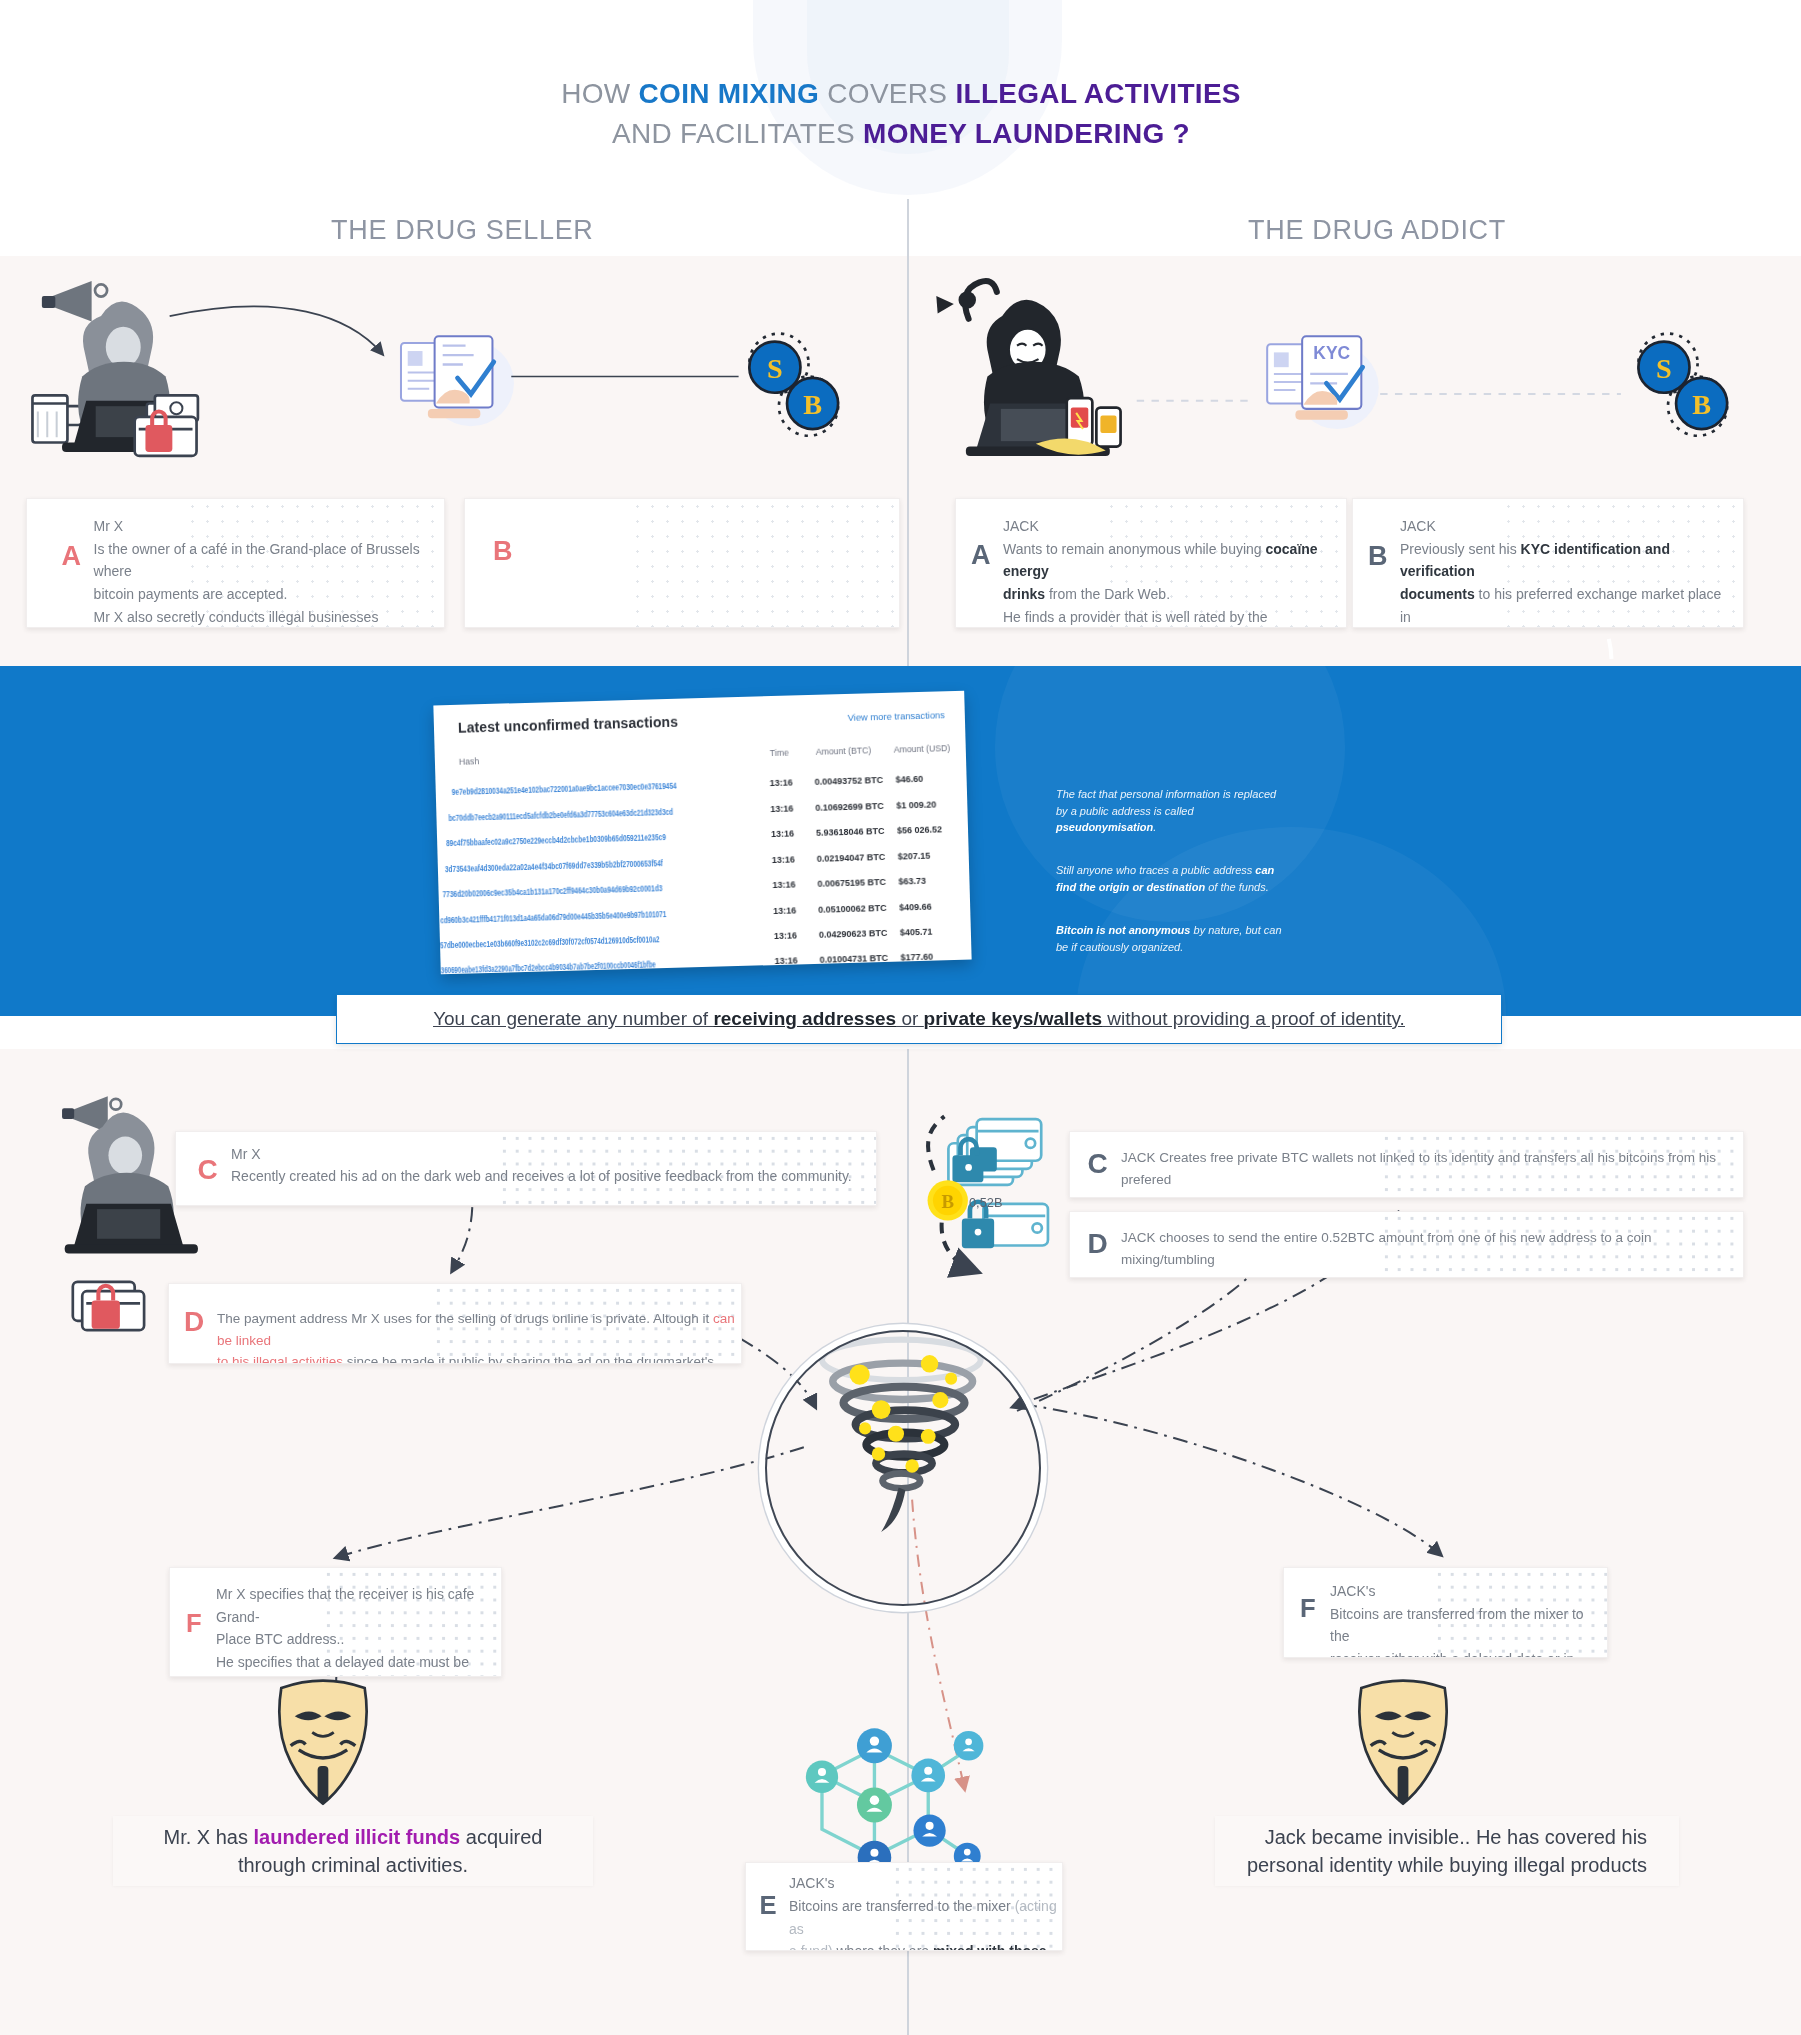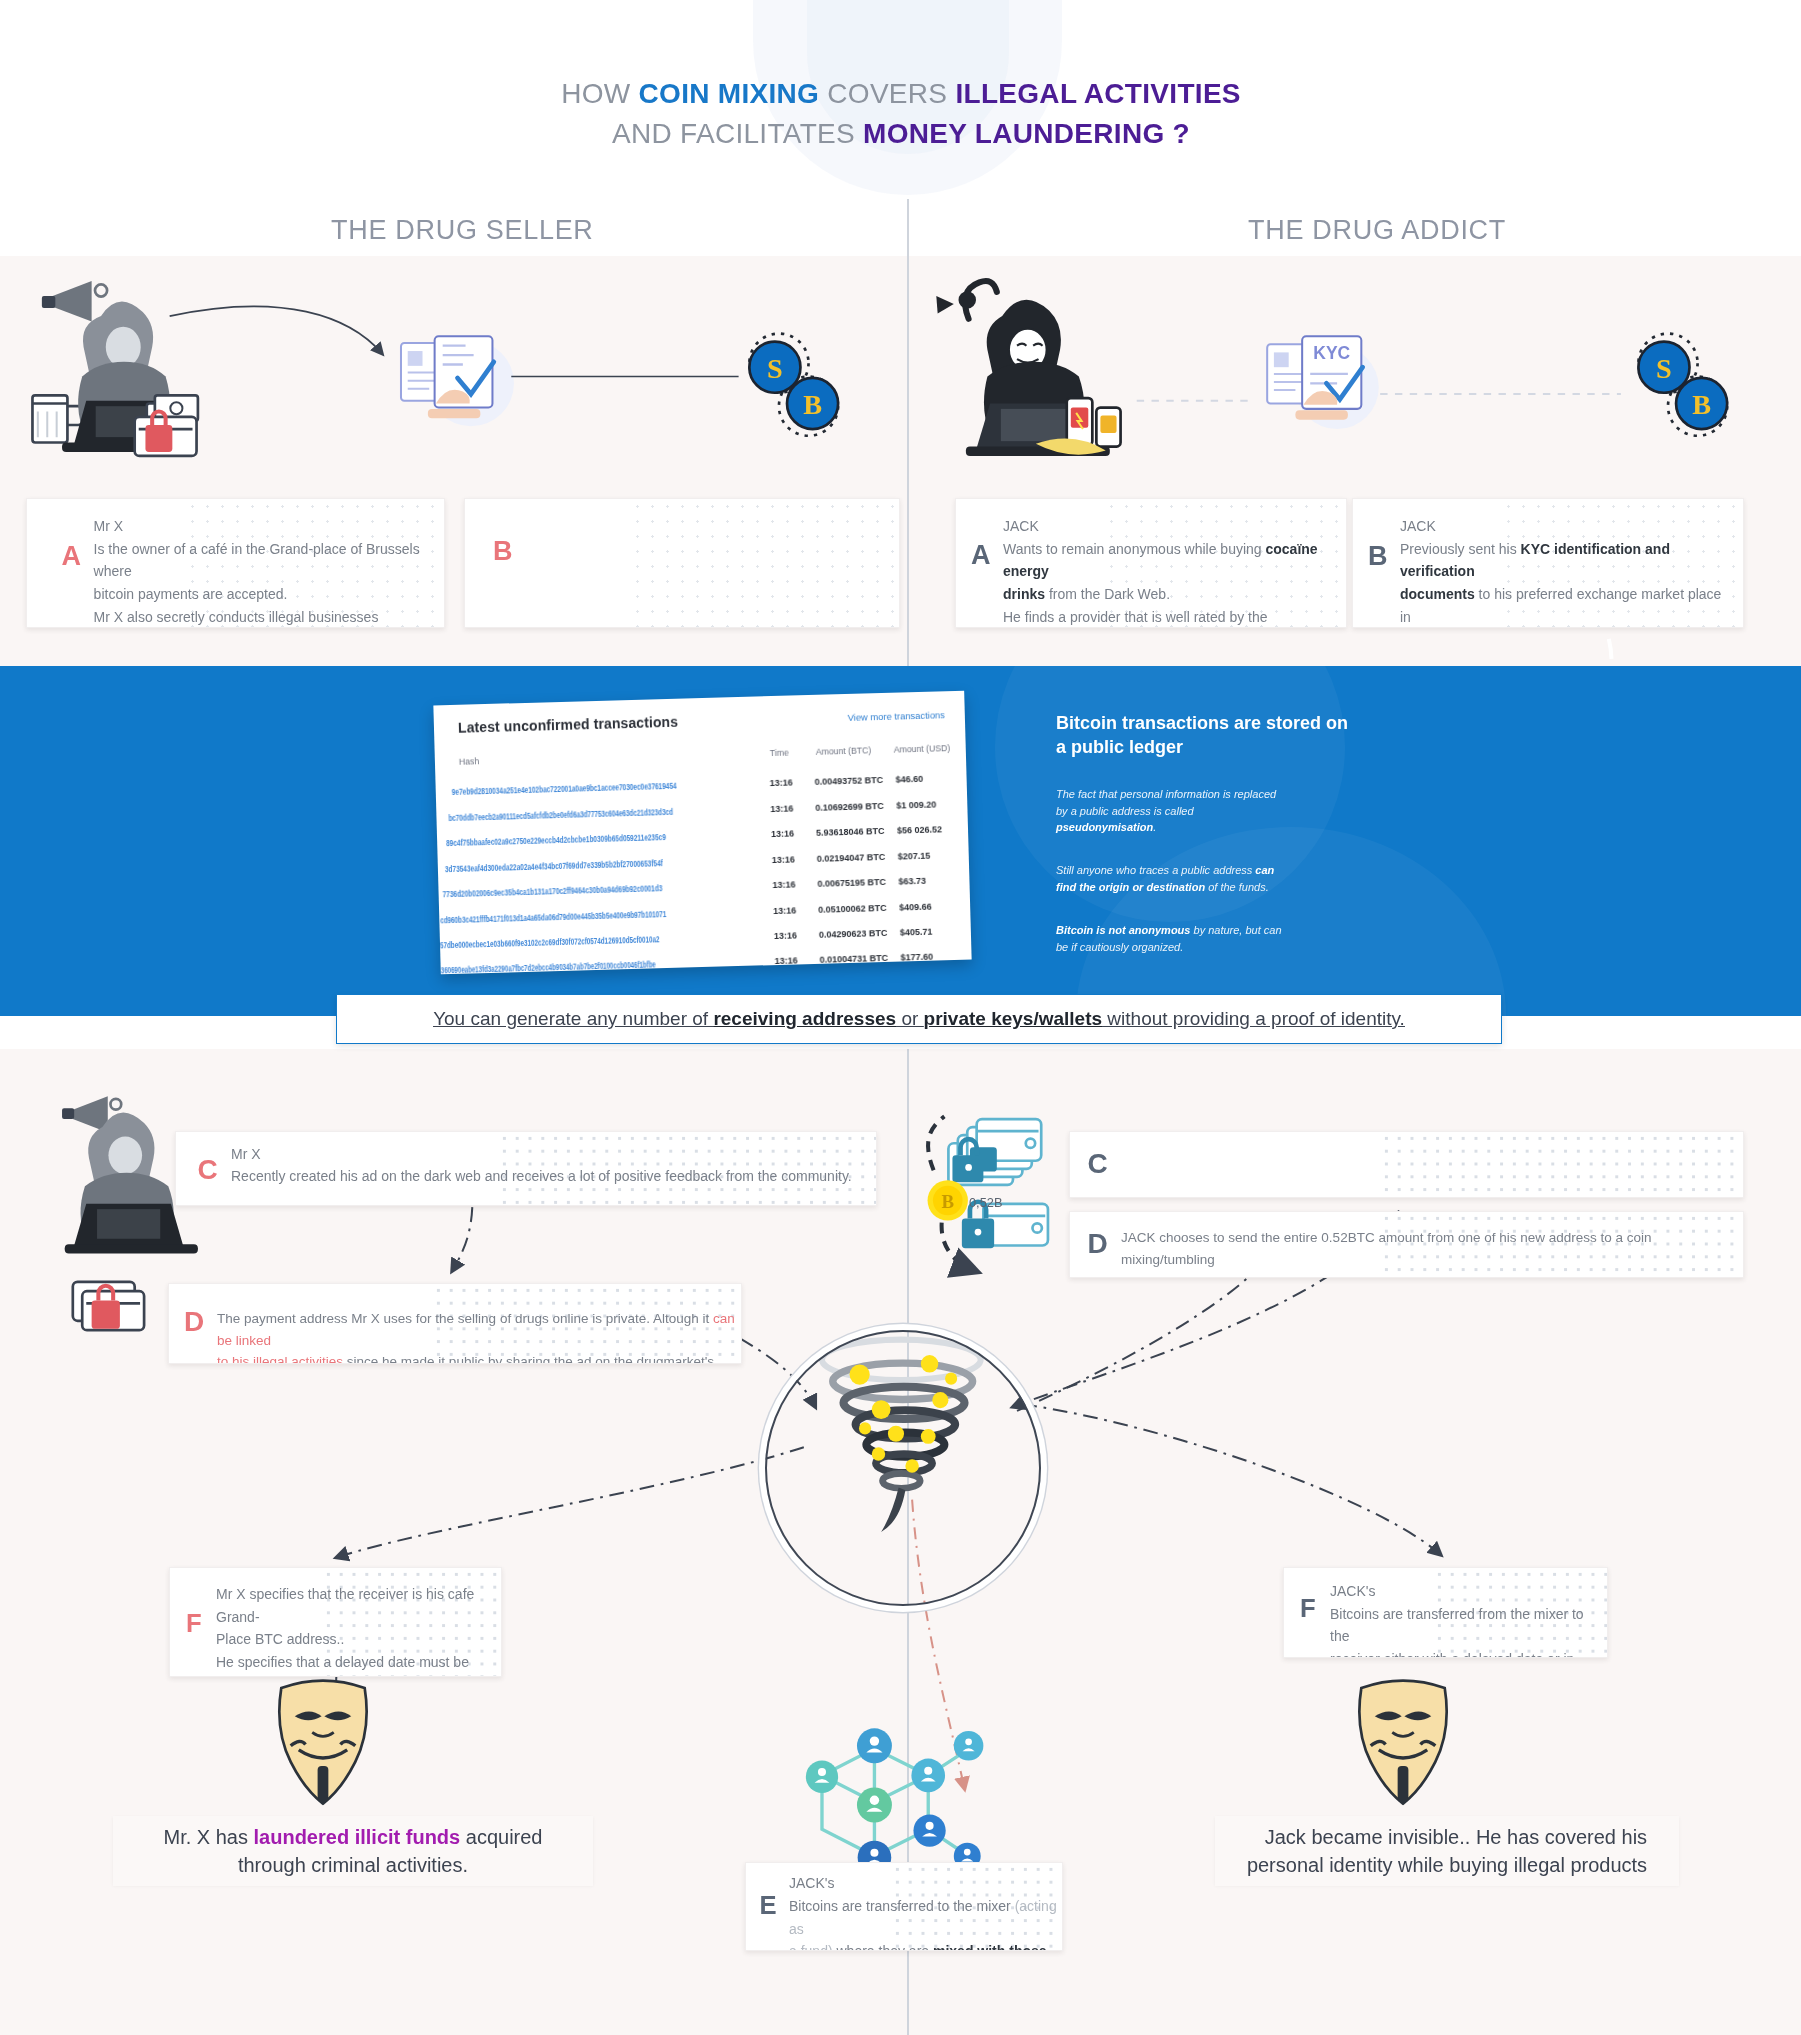--- a/index.html
+++ b/index.html
@@ -515,24 +515,20 @@
       <span class="tx-usd" style="left:460px;">$405.71</span>
     </div>
     <div class="tx-row" style="left:0;top:260px;width:531px;">
       <span class="tx-hash" style="left:0;transform:scale(.68,1);transform-origin:left;">360690eabe13fd3a2290a7fbc7d2ebcc4b9034b7ab7be2f0100ccb0046f1bfbe</span>
       <span class="tx-time" style="left:334px;">13:16</span>
       <span class="tx-btc" style="left:379px;">0.01004731 BTC</span>
       <span class="tx-usd" style="left:460px;">$177.60</span>
     </div>
   </div>
 
-  <div class="blue-h" style="left:1056px;top:46px;width:309px;">
-    <span>Bitcoin transactions are stored on</span><br>
-    <span>a public ledger</span>
-  </div>
   <div class="blue-p" style="left:1056px;top:120px;width:303px;">
     <span>The fact that personal information is replaced</span><br>
     <span>by a public address is called</span><br>
     <span class="bold">pseudonymisation</span><span>.</span>
   </div>
   <div class="blue-p" style="left:1056px;top:196px;width:303px;">
     <span>Still anyone who traces a public address </span><span class="bold">can</span><br>
     <span class="bold">find the origin or destination</span><span> of the funds.</span>
   </div>
   <div class="blue-p" style="left:1056px;top:256px;width:303px;">
@@ -564,20 +560,24 @@
     <span>The payment address Mr X uses for the selling of drugs online is private. Altough it </span><span class="red">can be linked</span><br>
     <span class="red">to his illegal activities</span><span> since he made it public by sharing the ad on the drugmarket's website.</span><br>
     <br>
     
   </div>
 </div>
 
 <div class="card" style="left:1069px;top:1131px;width:673px;height:65px;">
   <div class="dots dense"></div>
   <div class="letter grey" style="left:17.5px;top:17.5px;font-size:28px;">C</div>
+  <div class="card-text" style="left:51px;top:15px;width:609px;font-size:13.5px;">
+    <span>JACK Creates free private BTC wallets not linked to its identity and transfers all his bitcoins from his prefered</span><br>
+    <span>exchange to those pseudonymous addresses.</span>
+  </div>
 </div>
 
 <div class="card" style="left:1069px;top:1211px;width:673px;height:65px;">
   <div class="dots dense"></div>
   <div class="letter grey" style="left:17.5px;top:17.5px;font-size:28px;">D</div>
   <div class="card-text" style="left:51px;top:15px;width:609px;font-size:13.5px;">
     <span>JACK chooses to send the entire 0.52BTC amount from one of his new address to a coin mixing/tumbling</span><br>
     <span>service. He specifies that the destination address is another private wallet he secretly owns.</span>
   </div>
 </div>

